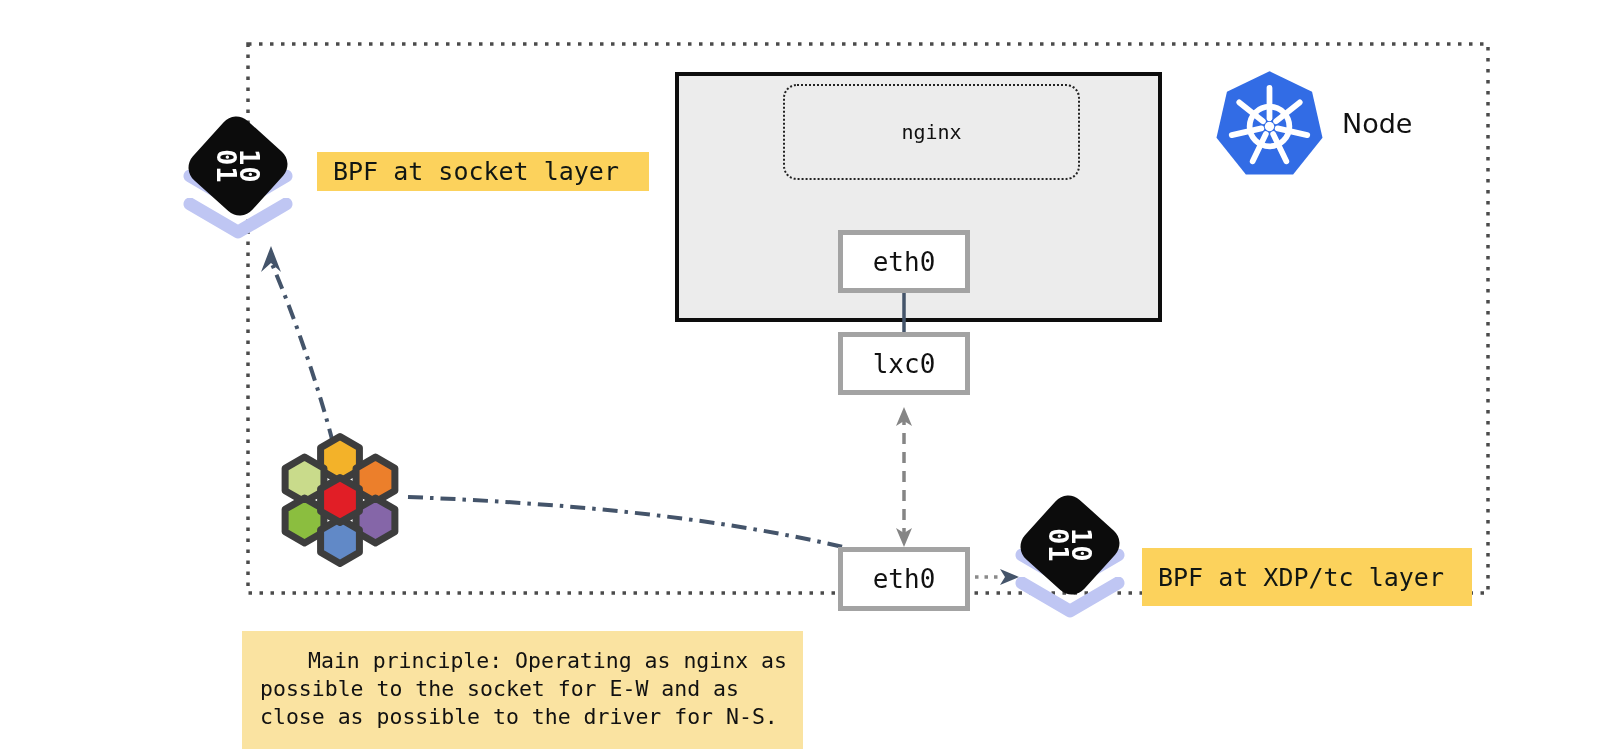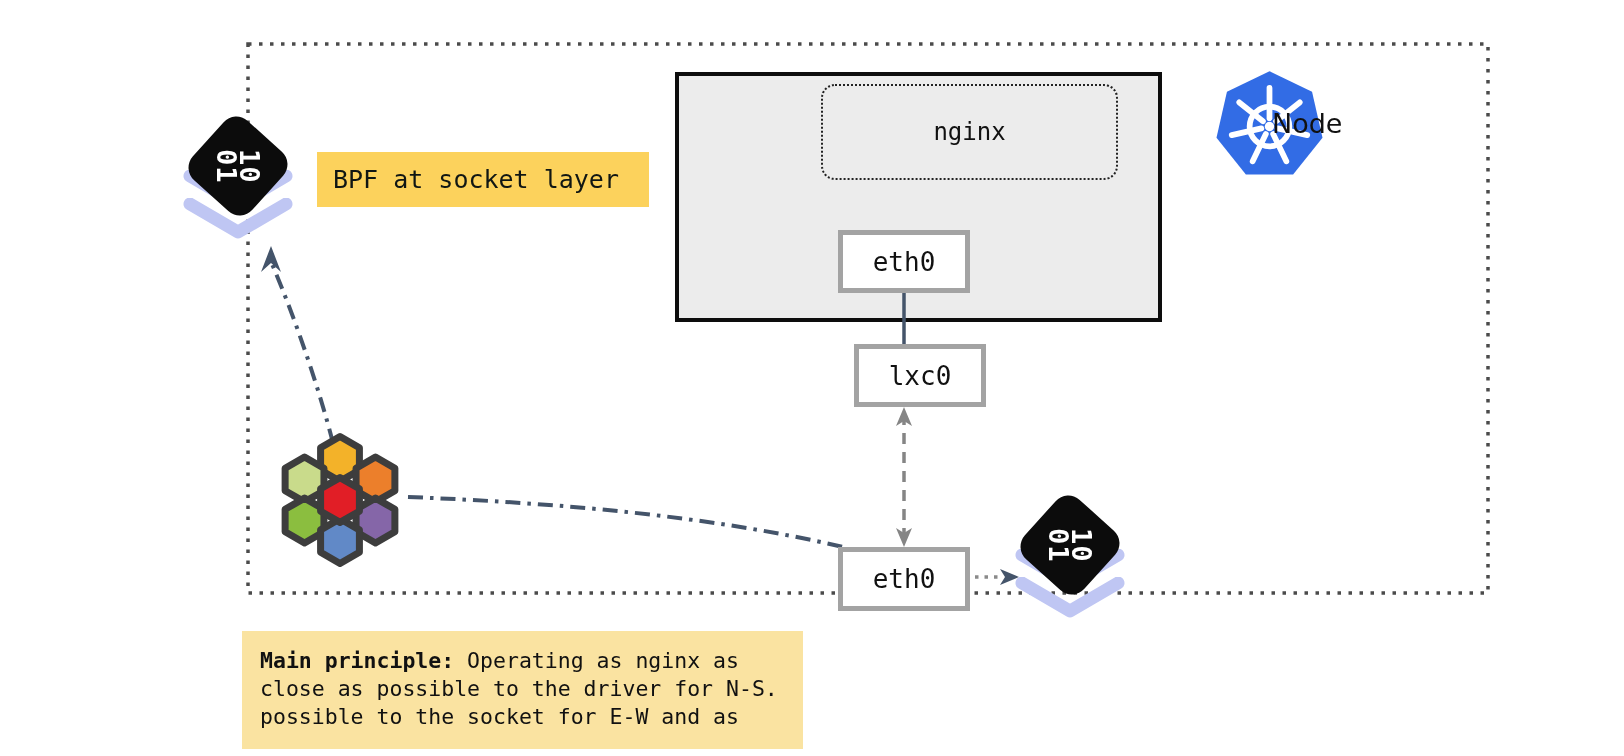--- a/index.html
+++ b/index.html
@@ -9,52 +9,52 @@
     color:#111;
   }
   svg.layer { position:absolute; left:0; top:0; }
   #underlay { z-index:1; }
   
   #pod {
     position:absolute; left:675px; top:72px; width:487px; height:250px;
     background:#ECECEC; border:4px solid #0d0d0d; box-sizing:border-box; z-index:2;
   }
   #nginx-box {
-    position:absolute; left:821px; top:84px; width:297px; height:96px;
+    position:absolute; left:783px; top:84px; width:297px; height:96px;
     border:2.5px dotted #222; border-radius:14px; box-sizing:border-box;
     display:flex; align-items:center; justify-content:center;
-    font-size:24px; z-index:3; background:transparent;
+    font-size:20px; z-index:3; background:transparent;
   }
   #connectors { z-index:4; }
   .iface-box {
     position:absolute; width:132px; height:63px; background:#ffffff;
     border:5px solid #a3a3a3; box-sizing:border-box; z-index:5;
     display:flex; align-items:center; justify-content:center; font-size:26px;
   }
   #pod-eth0 { left:838px; top:230px; }
-  #lxc0-box { left:838px; top:344px;margin-left:16px; }
+  #lxc0-box { left:838px; top:332px; }
   #host-eth0 { left:838px; top:547px; height:64px; }
   
   .hl-label {
     position:absolute; background:#FCD25C; display:flex; align-items:center;
     padding-left:16px; box-sizing:border-box; font-size:25px; color:#101613; z-index:6;
   }
-  #socket-label { left:317px; top:152px; width:332px; height:55px; }
+  #socket-label { left:317px; top:152px; width:332px; height:39px; }
   #xdp-label    { left:1142px; top:548px; width:330px; height:58px; }
   
   #note {
     position:absolute; left:242px; top:631px; width:561px; box-sizing:border-box;
     background:#FAE3A1; padding:16px 18px 18px 18px; z-index:6;
     font-size:21.5px; line-height:28px; white-space:pre;
   }
-  #note b { font-weight:bold; }
+  #note b { font-weight:normal;margin-left:48px; }
   
   #k8s-logo { position:absolute; left:1212px; top:68px; z-index:6; }
   #node-label {
-    position:absolute; left:1272px; top:108px; z-index:6;
+    position:absolute; left:1342px; top:108px; z-index:6;
     font-family:"DejaVu Sans","Liberation Sans",sans-serif; font-size:27px; color:#111;
   }
   
   .bpf-icon { position:absolute; width:122px; height:122px; z-index:6; }
   .bpf-chevron { position:absolute; left:2px; }
   .bpf-chip {
     position:absolute; left:18px; top:0; width:80px; height:80px;
     background:#0c0c0c; border-radius:17px; transform:rotate(42deg);
     display:flex; align-items:center; justify-content:center;
   }
@@ -149,28 +149,31 @@
     <svg class="bpf-chevron" style="top:72px" width="112" height="44" viewBox="0 0 112 44">
       <polyline points="8,6 56,34 104,6" fill="none" stroke="#BFC6F3" stroke-width="13" stroke-linecap="round" stroke-linejoin="round"></polyline>
     </svg>
     <div class="bpf-chip">
       <div class="rows">
         <span>10</span>
         <span>01</span>
       </div>
     </div>
   </div>
+  <div id="xdp-label" class="hl-label">
+    <span>BPF at XDP/tc layer</span>
+  </div>
 
   <svg id="hex-icon" width="140" height="140" viewBox="-75 -75 150 150">
     <g stroke="#3d3d3d" stroke-width="7.5" stroke-linejoin="round">
       <polygon points="0,-68 20.8,-56 20.8,-32 0,-20 -20.8,-32 -20.8,-56" fill="#F3B229"></polygon>
       <polygon points="-38,-46 -17.2,-34 -17.2,-10 -38,2 -58.8,-10 -58.8,-34" fill="#C9DB8B"></polygon>
       <polygon points="38,-46 58.8,-34 58.8,-10 38,2 17.2,-10 17.2,-34" fill="#EC7F2B"></polygon>
       <polygon points="-38,-2 -17.2,10 -17.2,34 -38,46 -58.8,34 -58.8,10" fill="#8BBE3F"></polygon>
       <polygon points="38,-2 58.8,10 58.8,34 38,46 17.2,34 17.2,10" fill="#8566A8"></polygon>
       <polygon points="0,20 20.8,32 20.8,56 0,68 -20.8,56 -20.8,32" fill="#6189C7"></polygon>
       <polygon points="0,-24 20.8,-12 20.8,12 0,24 -20.8,12 -20.8,-12" fill="#E11E26"></polygon>
     </g>
   </svg>
 
-  <div id="note"><div><b>Main principle:</b><span> Operating as nginx as</span></div><div>close as possible to the driver for N-S.</div><div>possible to the socket for E-W and as</div></div>
+  <div id="note"><div><b>Main principle:</b><span> Operating as nginx as</span></div><div>possible to the socket for E-W and as</div><div>close as possible to the driver for N-S.</div></div>
 
 </div>
 
 </body></html>

